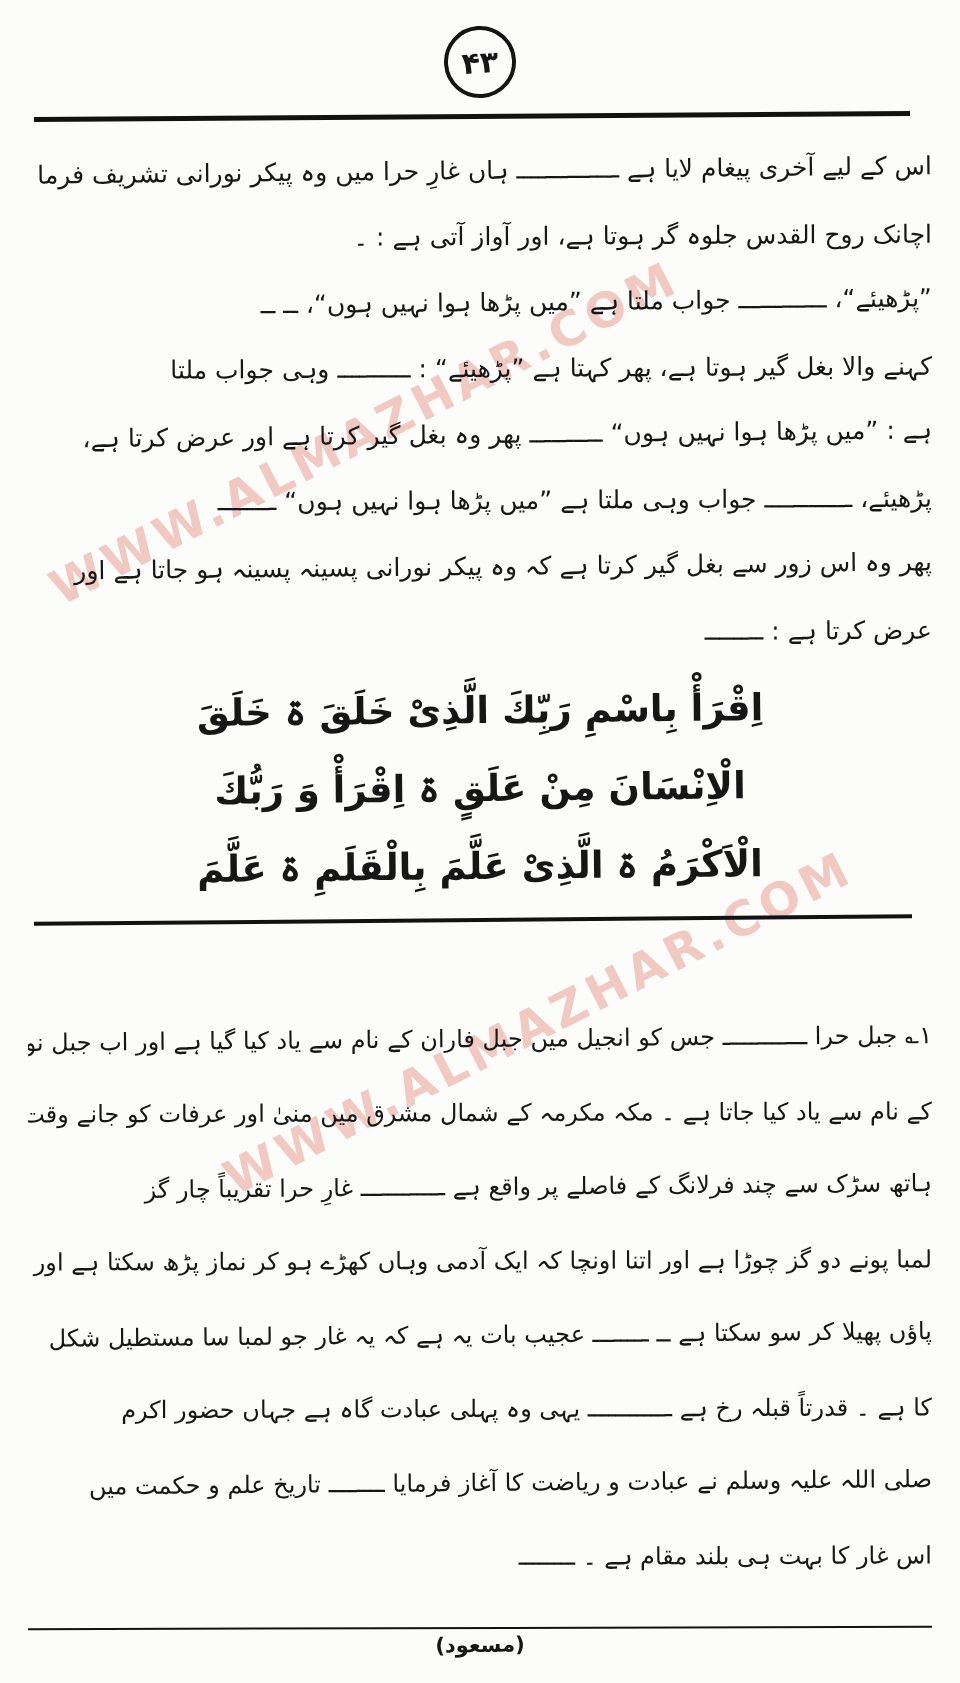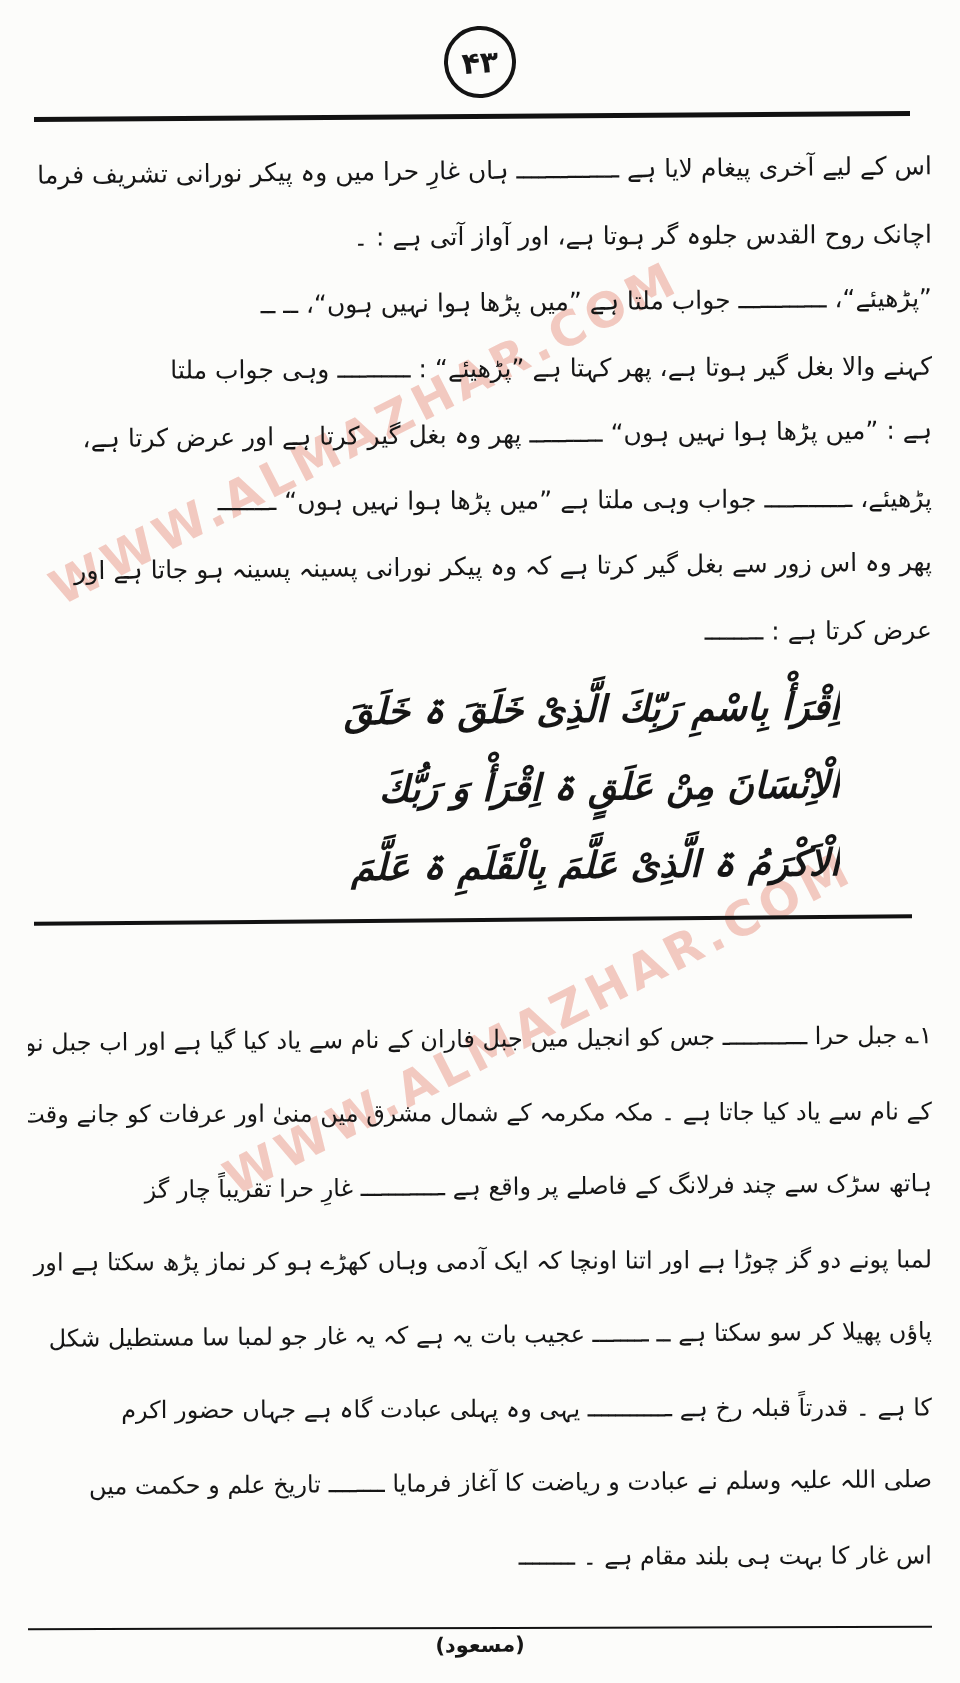--- a/index.html
+++ b/index.html
@@ -28,21 +28,21 @@
     direction:rtl;text-align:right;
   }
   .body-text .line{
     height:66px;line-height:66px;font-size:25px;white-space:nowrap;overflow:hidden;
     transform:rotate(-0.3deg);
   }
   .body-text .line:nth-child(odd){transform:rotate(-0.6deg);}
 
   .verse{
     position:absolute;top:672px;right:120px;left:120px;
-    direction:rtl;font-style:italic;
+    direction:rtl;text-align:center;
   }
   .verse .vline{
     height:78px;line-height:78px;font-size:37px;font-weight:bold;
     white-space:nowrap;overflow:hidden;transform:rotate(-0.6deg);
   }
 
   .footnote{
     position:absolute;top:1002px;right:28px;left:28px;
     direction:rtl;text-align:right;
   }

